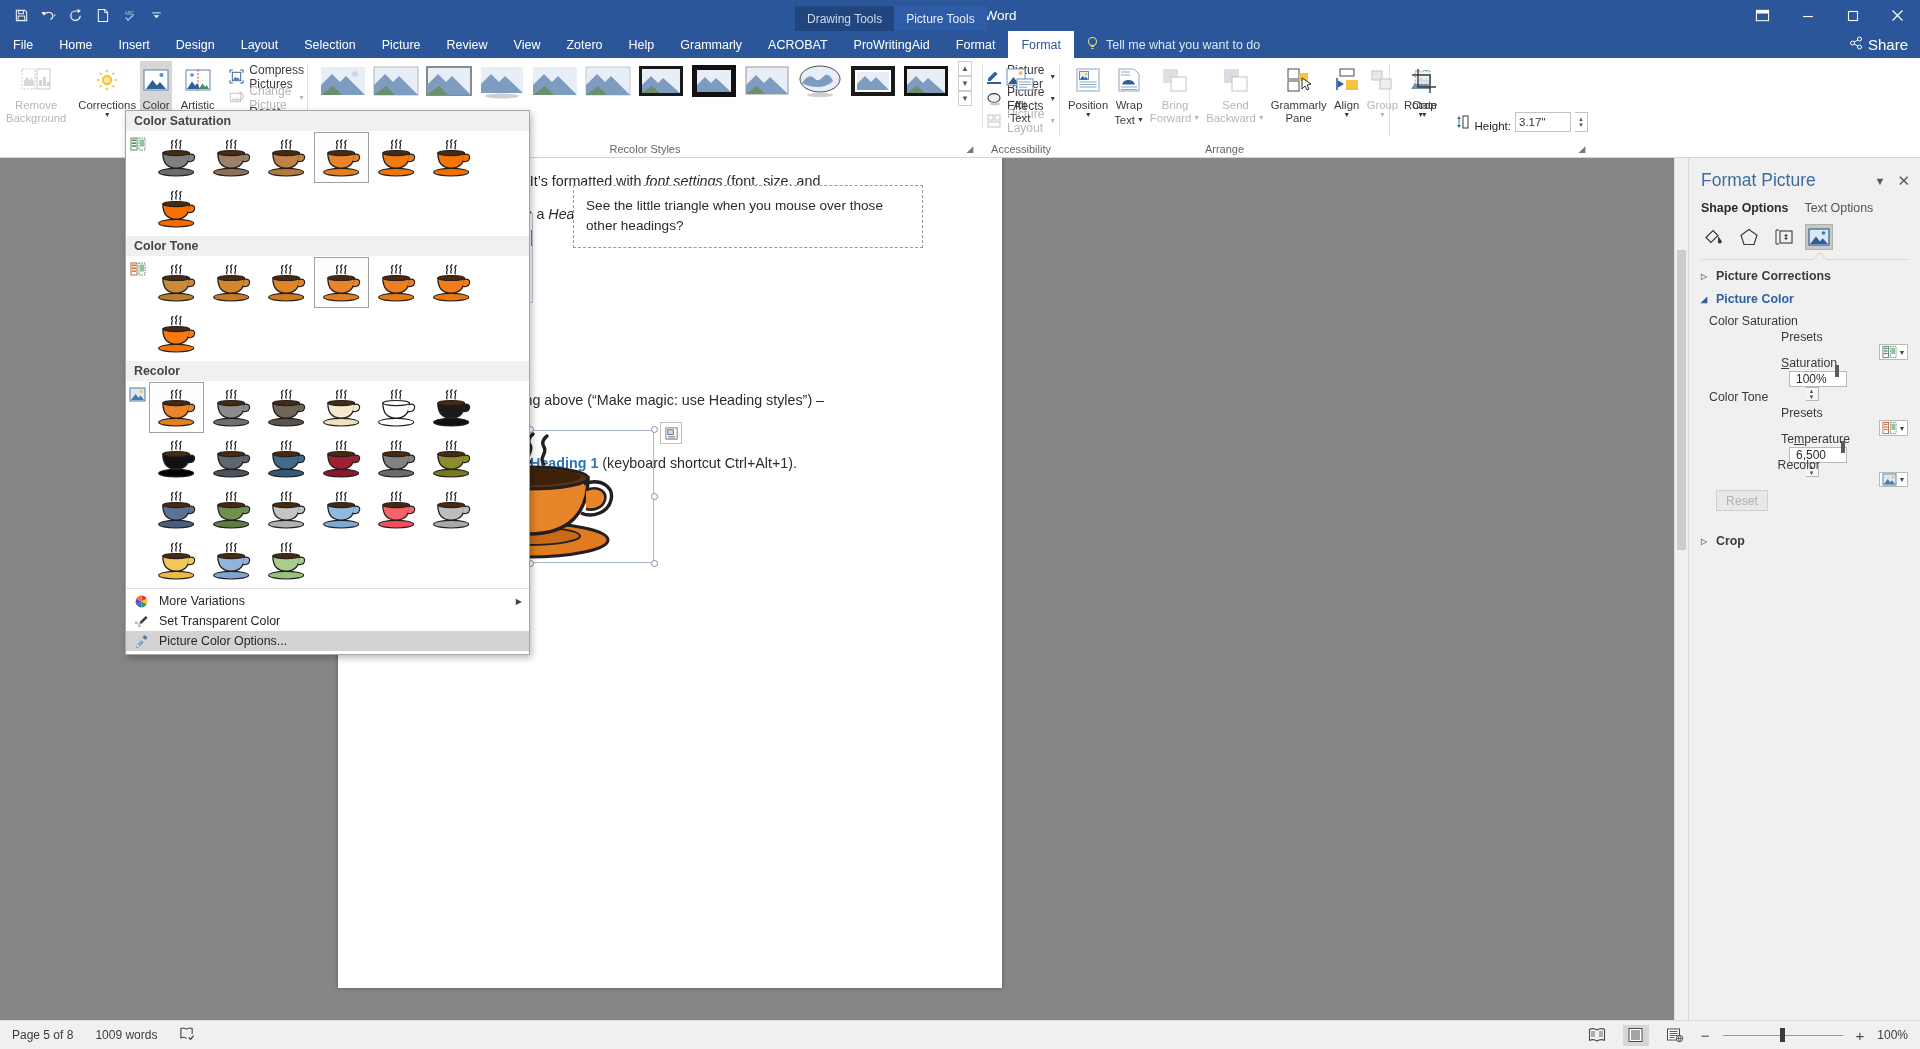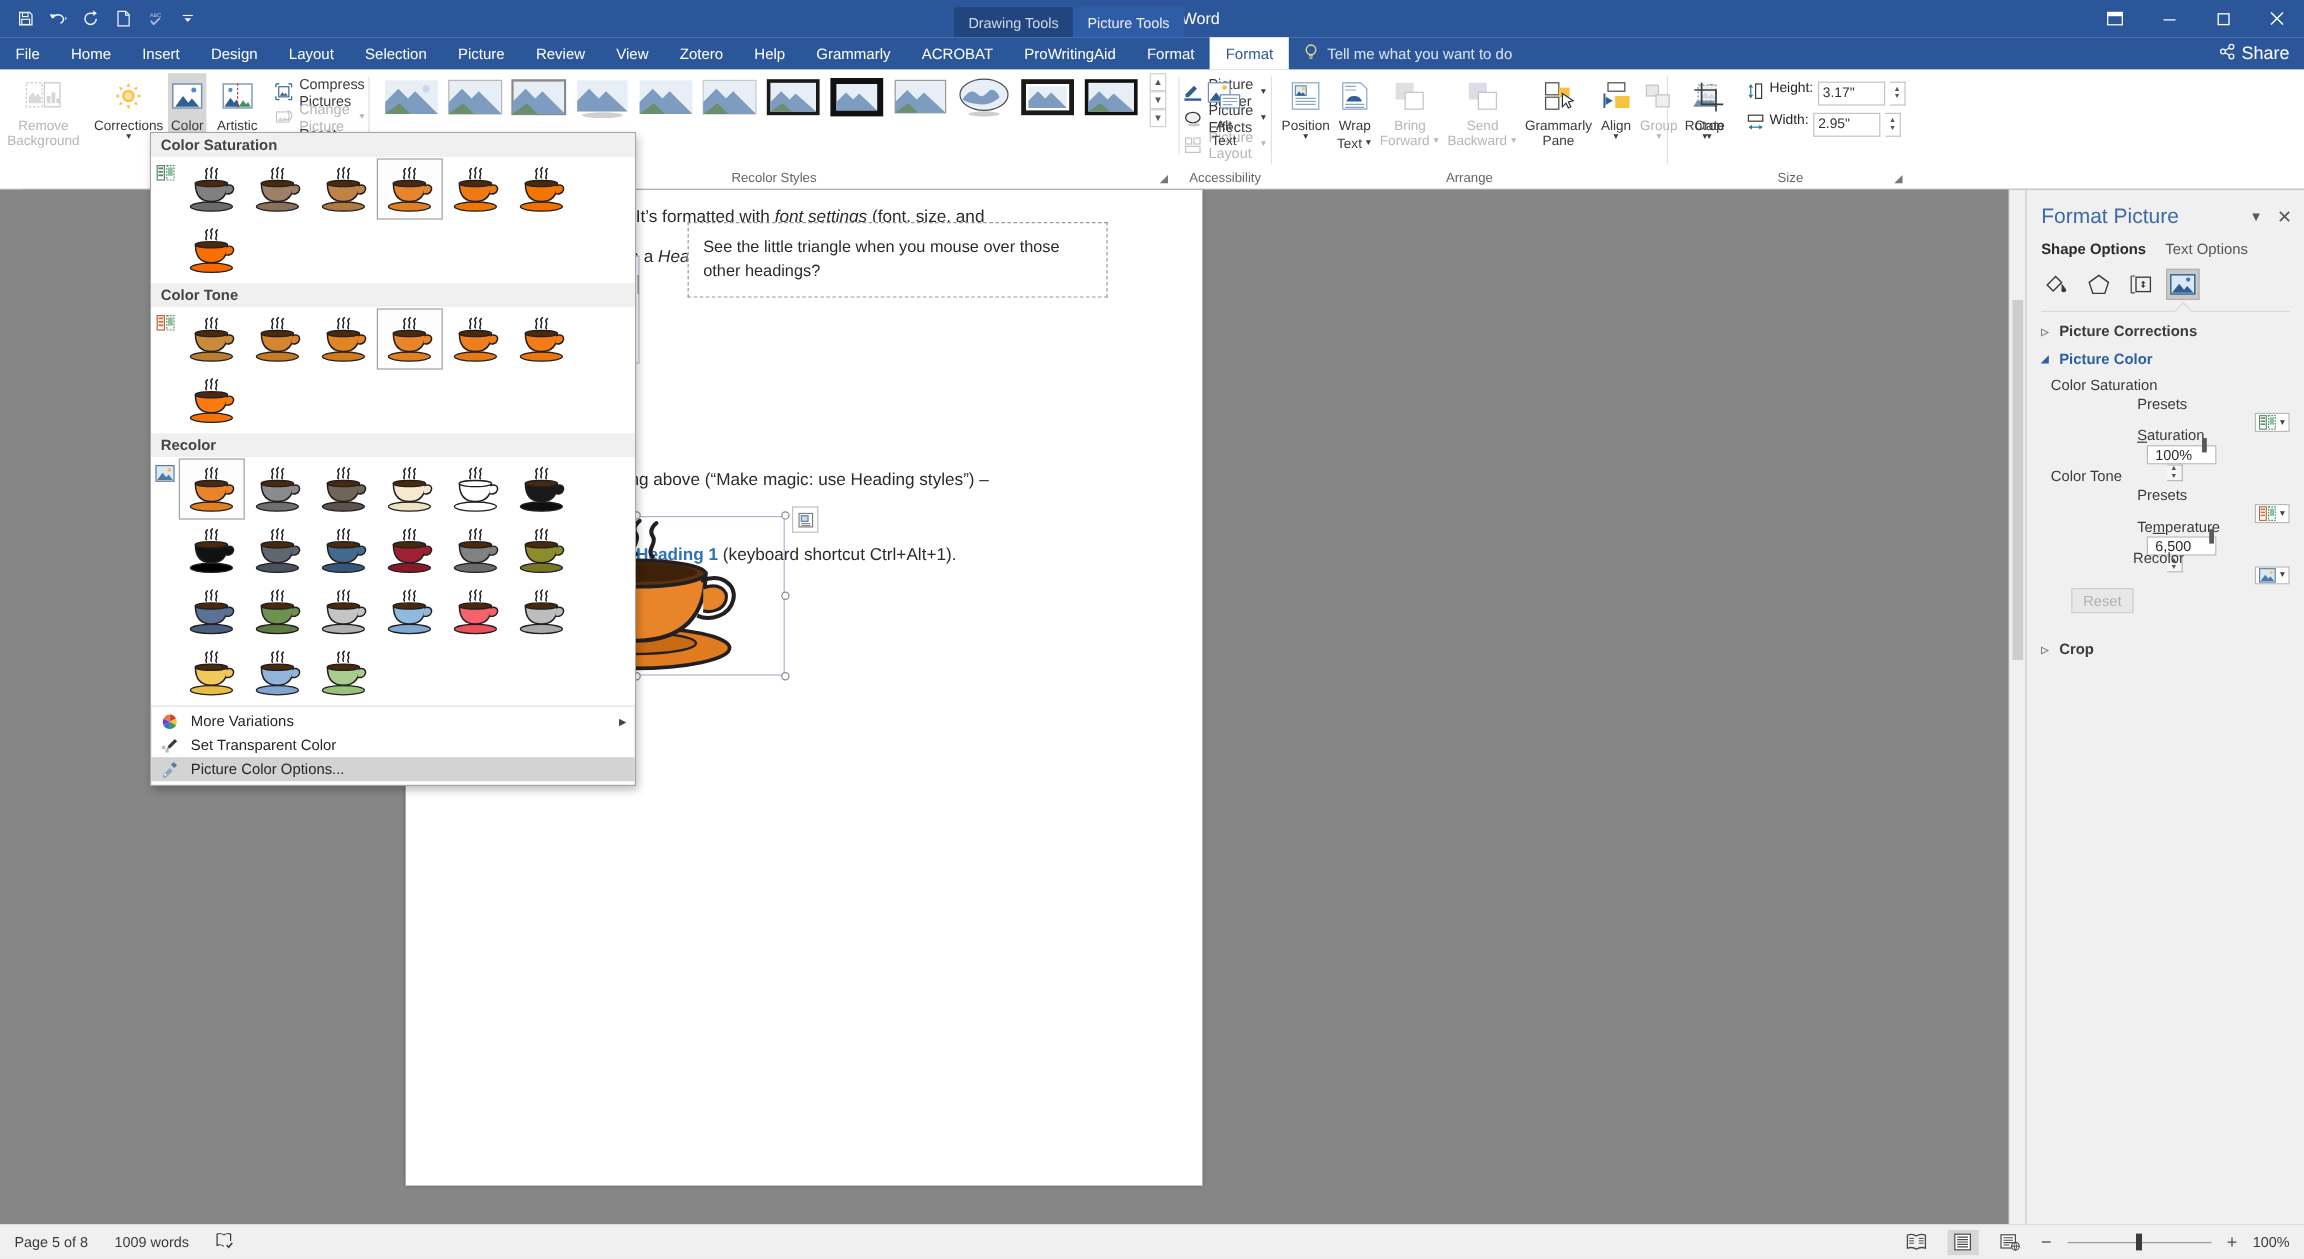--- a/index.html
+++ b/index.html
@@ -80,21 +80,21 @@
   .gal-nav { display:flex; flex-direction:column; margin-left:3px; }
   .gal-nav div {
     width:14px; height:15px; border:1px solid #cfcfcf; background:#fff;
     display:flex; align-items:center; justify-content:center; font-size:8px; color:#5a5a5a;
   }
   .dialoglauncher {
     position:absolute; right:3px; bottom:1px; width:14px; height:14px;
     display:flex; align-items:center; justify-content:center; color:#777; font-size:9px;
   }
   .sizefield {
-    display:flex; align-items:flex-start; gap:4px; font-size:11.5px; height:22px;
+    display:flex; align-items:flex-end; gap:4px; font-size:11.5px; height:22px;margin-top:42px;
   }
   .sizeinput {
     width:56px; height:20px; border:1px solid #c4c4c4; background:#fff; font-size:11.5px;
     padding:0 3px; color:#333; display:flex; align-items:center;
   }
   .spin { width:13px; height:20px; border:1px solid #c4c4c4; border-left:none; background:#fff;
           display:flex; flex-direction:column; align-items:center; justify-content:center; color:#555; font-size:6px; line-height:6px;}
 
   
   .main { position:absolute; top:158px; left:0; right:0; bottom:29px; background:#868686; }
@@ -197,21 +197,21 @@
   .slider { flex:1; height:20px; display:flex; align-items:center; margin-right:6px; position:relative;}
   .slider .track { height:1px; background:#8a8a8a; width:100%; }
   .slider .thumb { position:absolute; width:4px; height:12px; background:#5a5a5a; }
   .numbox {
     width:58px; height:20px; border:1px solid #b9b9b9; background:#fff; font-size:12px;
     display:flex; align-items:center; padding-left:6px; color:#2b2b2b;
   }
   .numspin { width:13px; height:20px; border:1px solid #b9b9b9; border-left:none; background:#f6f6f6;
     display:flex; flex-direction:column; align-items:center; justify-content:center; color:#555; font-size:6px; line-height:6px; margin-right:12px;}
   .resetbtn {
-    margin-left:37px; margin-top:6px; width:52px; height:21px; border:1px solid #cfcfcf; background:#e8e8e8;
+    margin-left:27px; margin-top:6px; width:52px; height:21px; border:1px solid #cfcfcf; background:#e8e8e8;
     color:#b0b0b0; font-size:12.2px; display:flex; align-items:center; justify-content:center;
   }
 
   
   .status {
     position:absolute; left:0; right:0; bottom:0; height:29px; background:#f0f0f0;
     border-top:1px solid #dcdcdc; display:flex; align-items:center; font-size:12px; color:#3b3b3b;
   }
   .status .left { display:flex; align-items:center; gap:22px; padding-left:12px; }
   .status .right { margin-left:auto; display:flex; align-items:center; gap:13px; padding-right:12px; }

